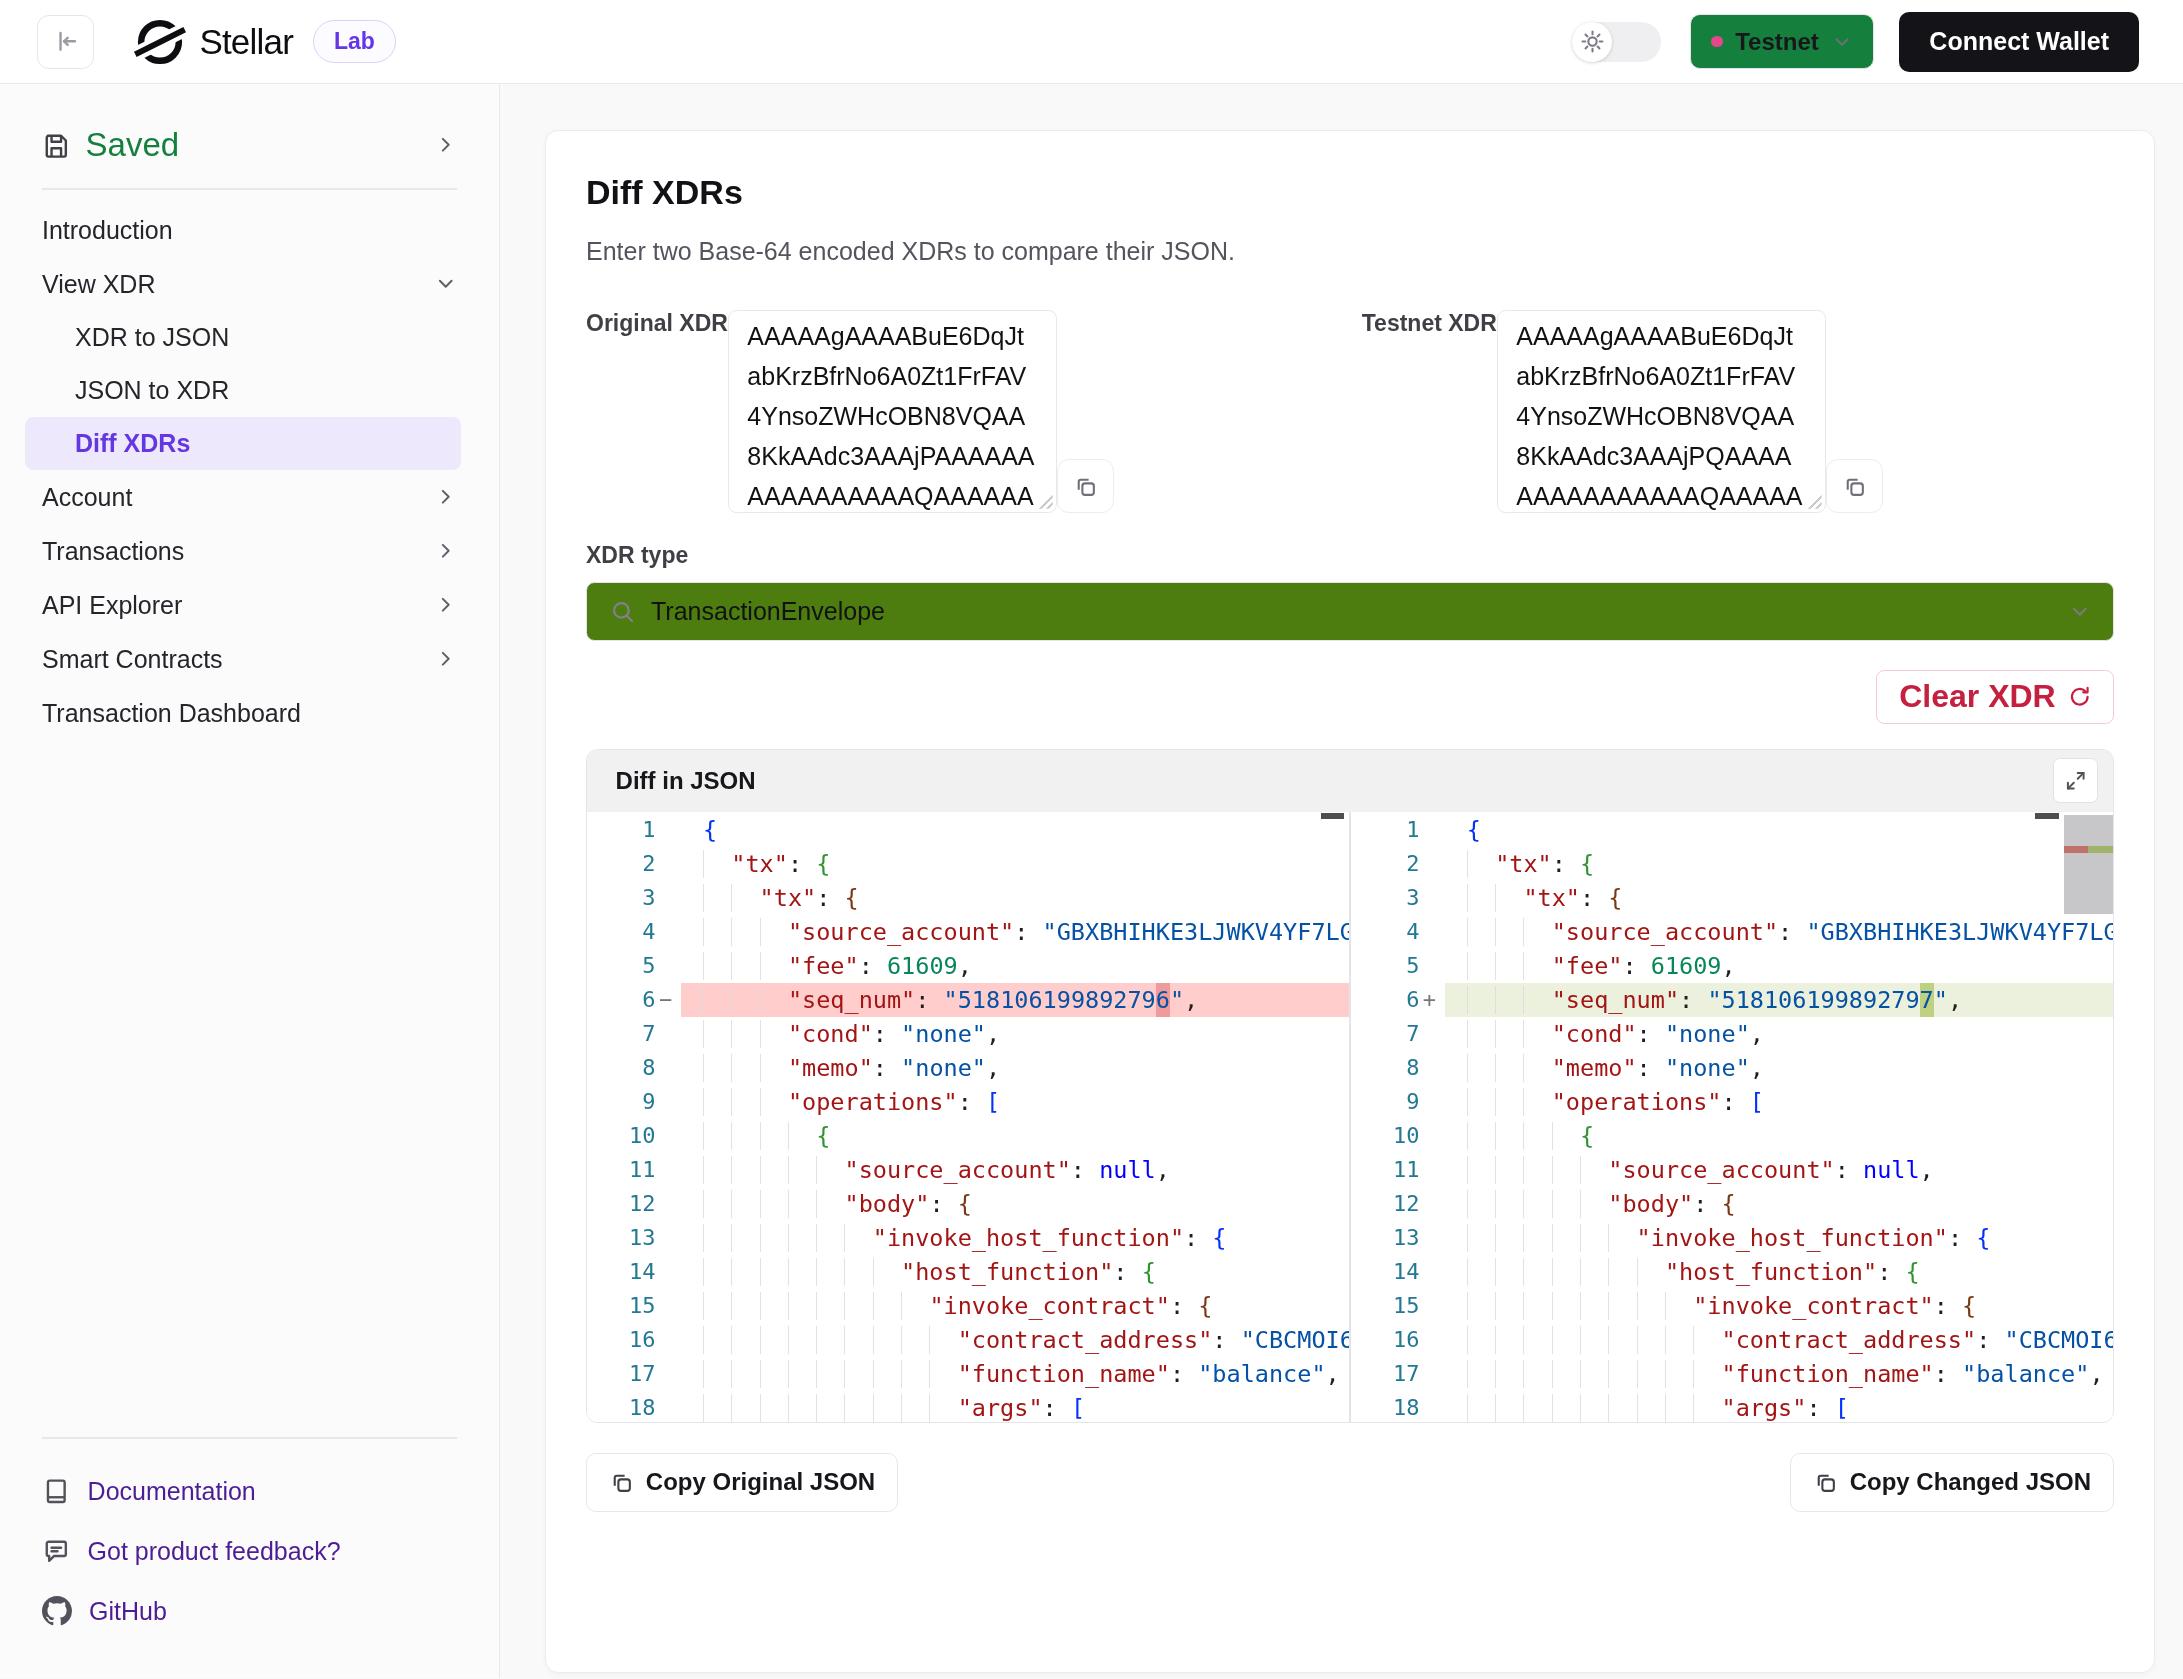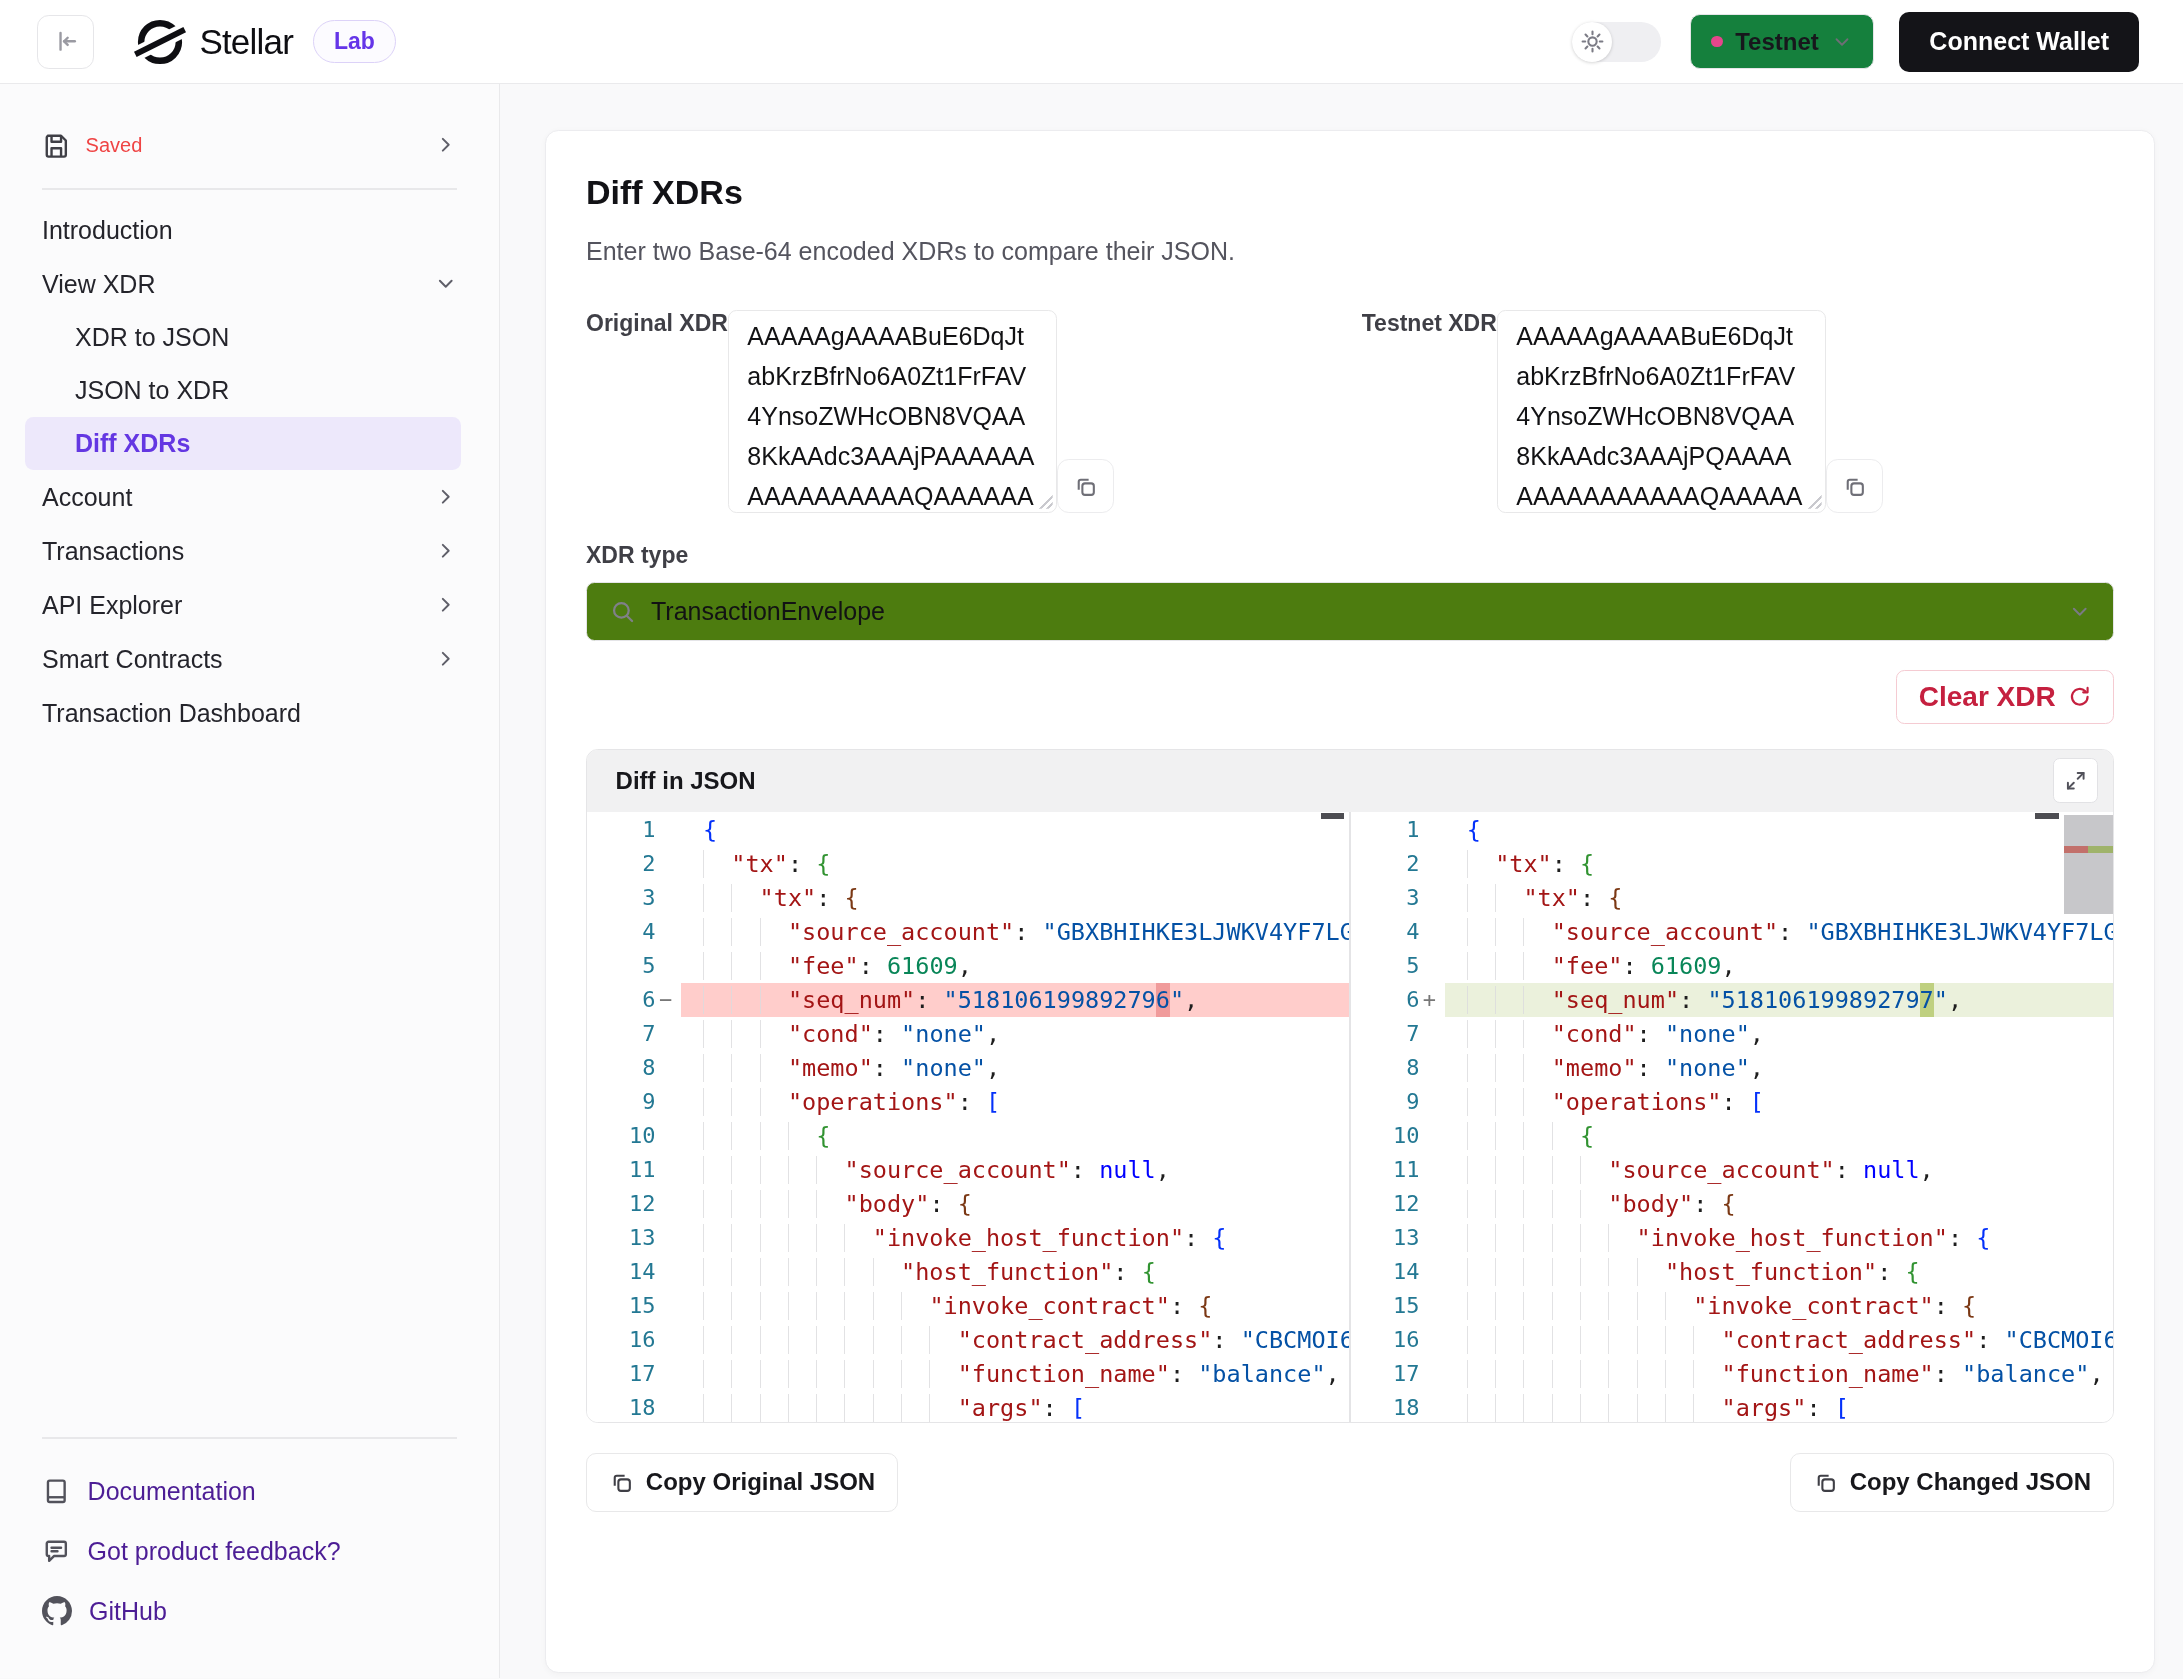--- a/index.html
+++ b/index.html
@@ -23,21 +23,21 @@
                  display:flex; align-items:center; gap:12.6px; padding:0 20px; }
   .net-dot { width:11.8px; height:11.8px; border-radius:50%; background:#E5468C; }
   .network-label { font-size:24px; font-weight:700; color:#17171C; }
   .connect-btn { margin-left:25px; height:60px; background:#141418; color:#fff; border:none;
                  border-radius:10px; font-size:25px; font-weight:700; padding:0 30px; font-family:inherit; }
 
   
   .shell { display:flex; height:1594px; }
   .sidebar { width:500px; flex:none; background:#FBFBFC; border-right:1.7px solid #E9E9EB;
              display:flex; flex-direction:column; padding:35px 25px 37px; }
-  .saved-row { display:flex; align-items:center; gap:15px; height:52px; padding:0 17px; font-size:20px; color:#ef4444; }
+  .saved-row { display:flex; align-items:center; gap:15px; height:52px; padding:0 17px; font-size:33px; color:#15803d; }
   .saved-row .chev { margin-left:auto; }
   .sb-divider { height:1.7px; background:#E8E8EA; margin:17px 17px 13.4px; }
   .nav-item { display:flex; align-items:center; height:54px; padding:0 17px; font-size:25px;
               color:#24242B; border-radius:8.4px; }
   .nav-item .chev { margin-left:auto; }
   .nav-sub { padding-left:50px; height:53px; }
   .nav-sub.sel { background:#EDE8FB; color:#6437E2; font-weight:600; margin-right:13.4px; }
   .sb-footer { margin-top:auto; }
   .foot-item { display:flex; align-items:center; gap:17px; height:60px; padding:0 17px; font-size:25px; color:#4c1d95; }
 
@@ -62,21 +62,21 @@
   .col { display:flex; flex-direction:row; }
 
   .xdr-type-label { margin-top:28.6px; }
   .select-box { height:59px; border:1.7px solid #E5E5E8; border-radius:8.4px; background:#4d7c0f;
                 display:flex; align-items:center; gap:15px; padding:0 22px; }
   .select-value { font-size:25px; color:#121214; }
   .select-box .chev { margin-left:auto; }
 
   .clear-row { margin-top:28.6px; display:flex; justify-content:flex-end; }
   .clear-btn { height:54px; display:flex; align-items:center; gap:11.8px; padding:0 22px; background:#fff;
-               border:1.7px solid #F5CBD2; border-radius:8.4px; color:#C5203F; font-size:28px; font-weight:600; font-family:inherit; }
+               border:1.7px solid #F5CBD2; border-radius:8.4px; color:#C5203F; font-size:32px; font-weight:600; font-family:inherit; }
 
   .diff-panel { margin-top:25px; border:1.7px solid #E5E5E7; border-radius:11.8px; overflow:hidden; }
   .diff-header { height:62px; background:#F1F1F2; display:flex; align-items:center; padding:0 15px 0 28.6px; }
   .diff-title { font-size:24px; font-weight:700; color:#17171B; }
   .expand-btn { margin-left:auto; width:45px; height:45px; background:#fff; border:1.7px solid #E2E2E5;
                 border-radius:6.7px; display:flex; align-items:center; justify-content:center; }
   .diff-body { height:610px; background:#fff; display:flex; position:relative; overflow:hidden; }
   .pane { width:calc((100% - 1.7px)/2); flex:none; position:relative; overflow:hidden; padding-top:1.7px; }
   .pane-divider { width:1.7px; flex:none; background:#E4E4E6; }
   .line { display:flex; height:34px; }

